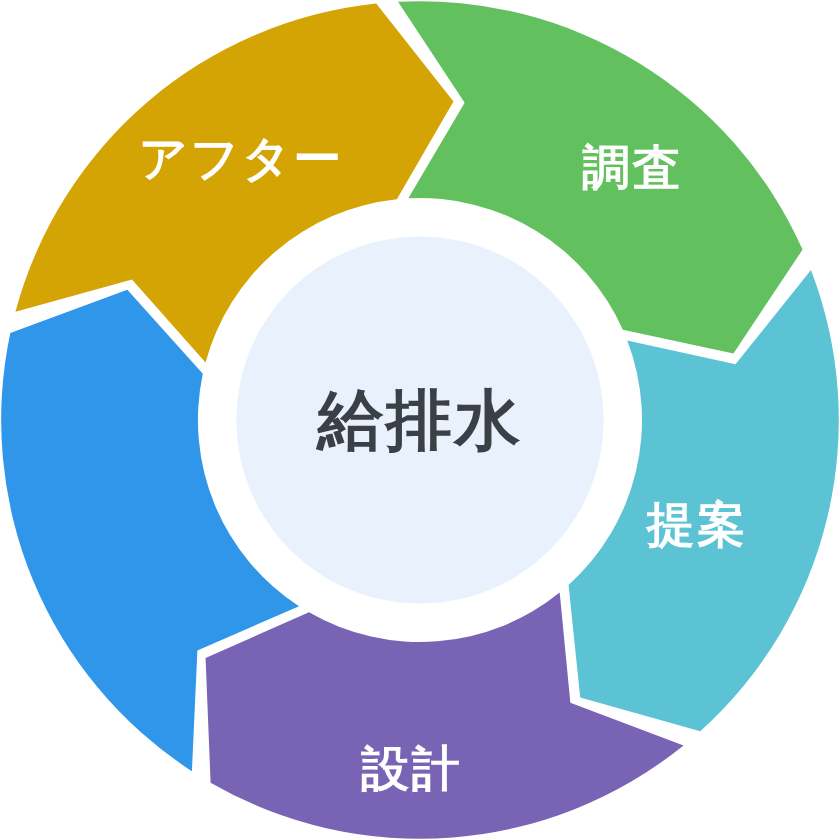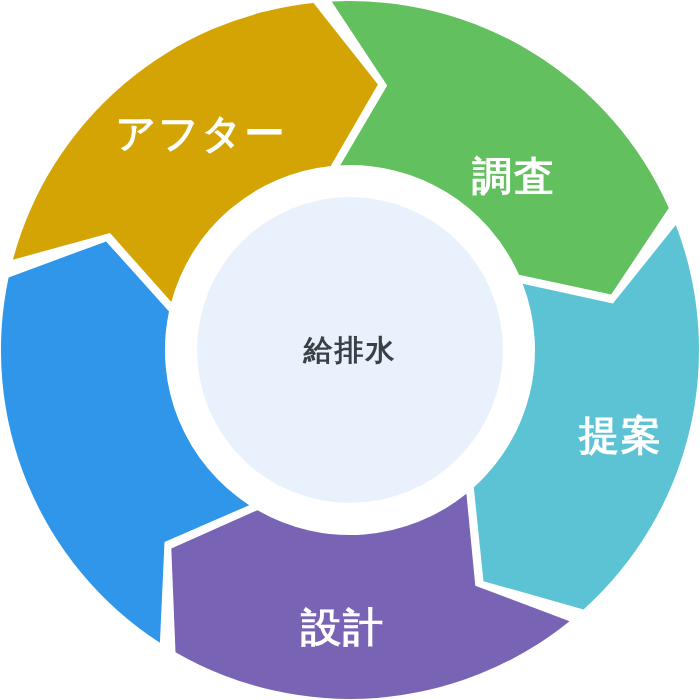--- a/index.html
+++ b/index.html
@@ -21,21 +21,21 @@
     letter-spacing: 2px;
     text-align: center;
     white-space: nowrap;
     pointer-events: none;
   }
   .center-label {
     position: absolute;
     left: 350px; top: 350px;
     transform: translate(-50%, -50%);
     font-weight: 700;
-    font-size: 29px;
+    font-size: 55px;
     line-height: 62px;
     letter-spacing: 2px;
     text-align: center;
     white-space: nowrap;
     pointer-events: none;
   }
   .line { display: block; }
 </style>
 </head>
 <body style="background: rgb(255, 255, 255);">
@@ -45,29 +45,29 @@
     <circle id="center-circle" cx="350" cy="350" fill="#e9f2fc" r="153"></circle>
     <g id="segments-group">
         <path d="M 331.7 1.5 A 349 349 0 0 1 668.8 208.0 L 611.2 294.5 L 519.0 274.8 A 185 185 0 0 0 340.3 165.3 L 387.2 85.6 Z" fill="#62c05e"></path>
         <path d="M 675.8 224.9 A 349 349 0 0 1 583.5 609.4 L 483.5 581.2 L 473.8 487.5 A 185 185 0 0 0 522.7 283.7 L 612.9 303.6 Z" fill="#5cc3d5"></path>
         <path d="M 569.6 621.2 A 349 349 0 0 1 175.5 652.2 L 171.3 548.4 L 257.5 510.2 A 185 185 0 0 0 466.4 493.8 L 475.3 585.7 Z" fill="#7963b4"></path>
         <path d="M 159.9 642.7 A 349 349 0 0 1 8.6 277.4 L 106.1 241.4 L 169.0 311.5 A 185 185 0 0 0 249.2 505.2 L 164.5 542.1 Z" fill="#2f96e9"></path>
         <path d="M 12.9 259.7 A 349 349 0 0 1 313.5 2.9 L 377.9 84.5 L 330.7 166.0 A 185 185 0 0 0 171.3 302.1 L 110.0 233.0 Z" fill="#d4a404"></path>
       </g>
   </svg>
 
-  <div class="seg-label" style="left: 514px; top: 141.3px; margin-top: 35px;">
+  <div class="seg-label" style="left: 527px; top: 141.3px;">
     <span class="line">調査</span>
   </div>
 
-  <div class="seg-label" style="left: 621px; top: 437.8px; font-family: Liberation Mono, monospace;">
+  <div class="seg-label" style="left: 581px; top: 437.8px;">
     <span class="line">提案</span>
   </div>
 
-  <div class="seg-label" style="left: 343.1px; top: 627px;">
+  <div class="seg-label" style="left: 343.1px; top: 642px;">
     <span class="line">設計</span>
   </div>
 
 
   <div class="seg-label" style="left: 201px; top: 133.3px;">
     <span class="line">アフター</span>
   </div>
 
   <div class="center-label" style="color: rgb(58, 64, 70);">
     <span class="line">給排水</span>

